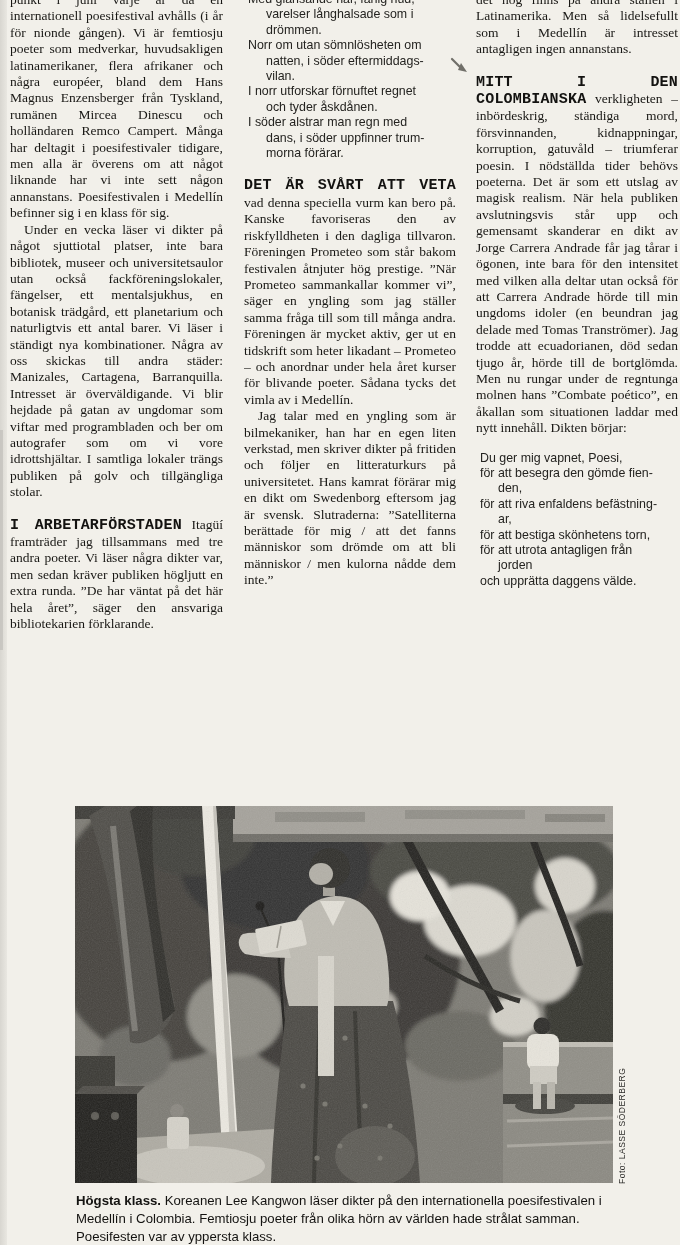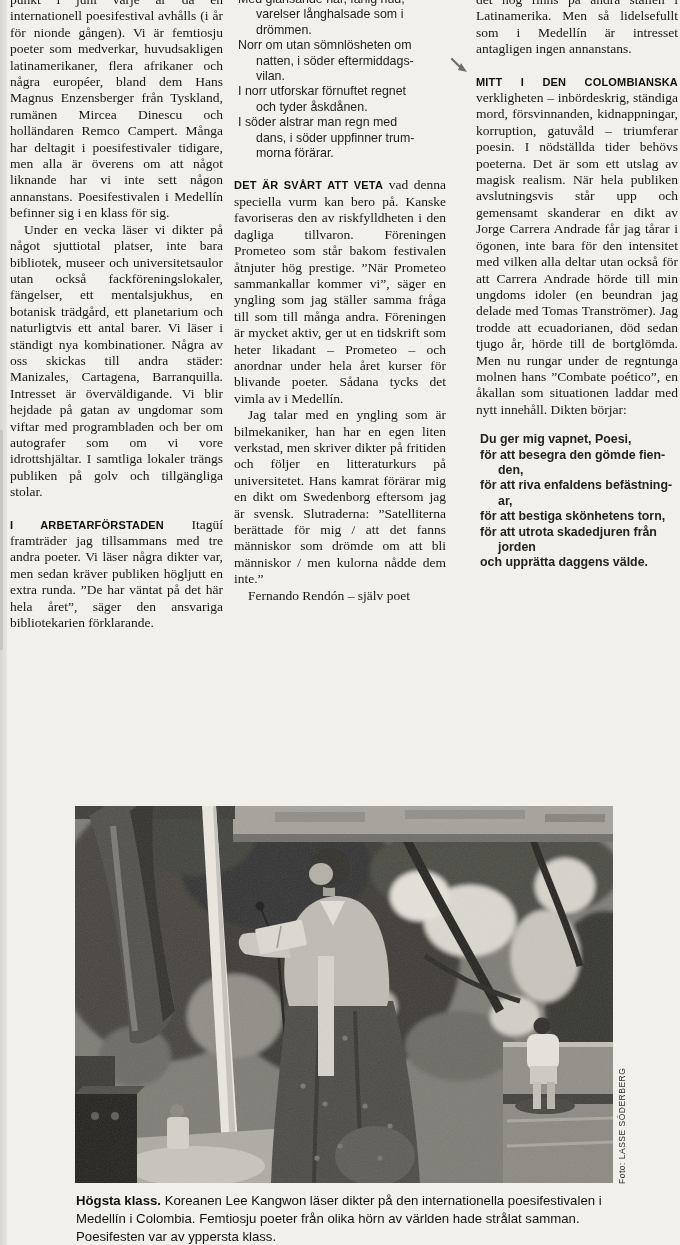--- a/index.html
+++ b/index.html
@@ -5,35 +5,35 @@
   html,body{margin:0;padding:0;}
   body{width:680px;height:1245px;background:#efede7;overflow:hidden;
        font-family:"Liberation Serif",serif;}
   .page{position:relative;width:680px;height:1245px;background:#f2f0ea;overflow:hidden;}
   .scan-edge{position:absolute;left:0;top:0;width:7px;height:1245px;
        background:linear-gradient(90deg,#d8d6d0,#e9e7e1);}
   .scan-smudge{position:absolute;left:0;top:430px;width:3px;height:220px;background:#bdbbb5;opacity:.6;}
 
   .col{position:absolute;top:0;height:805px;overflow:hidden;}
   .c1{left:10px;width:213px;}
-  .c2{left:234px;width:212px;}
+  .c2{left:244px;width:212px;}
   .c3{left:476px;width:202px;}
   .flow{margin-top:-8px;}
 
   p{margin:0;text-align:justify;text-indent:14px;
     font:13.5px/16.4px "Liberation Serif",serif;color:#181714;
     hyphens:auto;-webkit-hyphens:auto;}
   p.first{text-indent:0;}
   p.section{margin-top:16px;text-indent:0;}
-  .lead{font-family:Liberation Sans, sans-serif;font-weight:bold;
-        font-size:11px;letter-spacing:.2px;color:#131210;}
+  .lead{font-family:Liberation Mono, monospace;font-weight:bold;
+        font-size:15px;letter-spacing:.2px;color:#131210;}
 
   .poem{font:12.4px/15.4px "Liberation Sans",sans-serif;color:#242320;
         margin:0 0 16px 4px;}
-  .poem.mid{margin-top:14px;margin-bottom:14px;font-weight:bold;}
+  .poem.mid{margin-top:14px;margin-bottom:14px;}
   .poem .vl{padding-left:0;}
   .poem .vc{padding-left:18px;}
 
   .byline{font:italic 12.2px/15px "Liberation Sans",sans-serif;color:#232220;
           margin-top:10px;padding-left:26px;text-align:justify;text-indent:0;}
 
   .photo-wrap{position:absolute;left:75px;top:806px;width:538px;height:377px;}
   .photo-wrap svg{display:block;}
 
   .photo-credit{position:absolute;left:617px;top:1184px;
@@ -71,36 +71,35 @@
         <div class="vc">natten, i söder eftermiddags-</div>
         <div class="vc">vilan.</div>
         <div class="vl">I norr utforskar förnuftet regnet</div>
         <div class="vc">och tyder åskdånen.</div>
         <div class="vl">I söder alstrar man regn med</div>
         <div class="vc">dans, i söder uppfinner trum-</div>
         <div class="vc">morna förärar.</div>
       </div>
       <p class="section"><span class="lead">DET ÄR SVÅRT ATT VETA</span><span> vad denna speciella vurm kan bero på. Kanske favoriseras den av riskfylldheten i den dagliga tillvaron. Föreningen Prometeo som står bakom festivalen åtnjuter hög prestige. ”När Prometeo sammankallar kommer vi”, säger en yngling som jag ställer samma fråga till som till många andra. Föreningen är mycket aktiv, ger ut en tidskrift som heter likadant – Prometeo – och anordnar under hela året kurser för blivande poeter. Sådana tycks det vimla av i Medellín.</span></p>
       <p>Jag talar med en yngling som är bilmekaniker, han har en egen liten verkstad, men skriver dikter på fritiden och följer en litteraturkurs på universitetet. Hans kamrat förärar mig en dikt om Swedenborg eftersom jag är svensk. Slutraderna: ”Satelliterna berättade för mig / att det fanns människor som drömde om att bli människor / men kulorna nådde dem inte.”</p>
-      <p>Fernando Rendón – själv poet</p>
     </div>
   </div>
 
   <div class="col c3">
     <div class="flow">
       <p class="first">det nog finns på andra ställen i Latinamerika. Men så lidelsefullt som i Medellín är intresset antagligen ingen annanstans.</p>
       <p class="section"><span class="lead">MITT I DEN COLOMBIANSKA</span><span> verkligheten – inbördeskrig, ständiga mord, försvinnanden, kidnappningar, korruption, gatuvåld – triumferar poesin. I nödställda tider behövs poeterna. Det är som ett utslag av magisk realism. När hela publiken avslutningsvis står upp och gemensamt skanderar en dikt av Jorge Carrera Andrade får jag tårar i ögonen, inte bara för den intensitet med vilken alla deltar utan också för att Carrera Andrade hörde till min ungdoms idoler (en beundran jag delade med Tomas Tranströmer). Jag trodde att ecuadorianen, död sedan tjugo år, hörde till de bortglömda. Men nu rungar under de regntunga molnen hans ”Combate poético”, en åkallan som situationen laddar med nytt innehåll. Dikten börjar:</span></p>
       <div class="poem mid">
         <div class="vl">Du ger mig vapnet, Poesi,</div>
         <div class="vl">för att besegra den gömde fien-</div>
         <div class="vc">den,</div>
         <div class="vl">för att riva enfaldens befästning-</div>
         <div class="vc">ar,</div>
         <div class="vl">för att bestiga skönhetens torn,</div>
-        <div class="vl">för att utrota skadedjuren från</div>
+        <div class="vl">för att utrota antagligen från</div>
         <div class="vc">jorden</div>
         <div class="vl">och upprätta daggens välde.</div>
       </div>
     </div>
   </div>
 
   <svg class="pen-arrow" viewBox="0 0 20 20">
     <path d="M2,2 C6,6 9,9 12,12" stroke="#46453f" stroke-width="2.2" fill="none" stroke-linecap="round"></path>
     <polygon points="8,13 17,15 11,6" fill="#46453f"></polygon>
   </svg>

